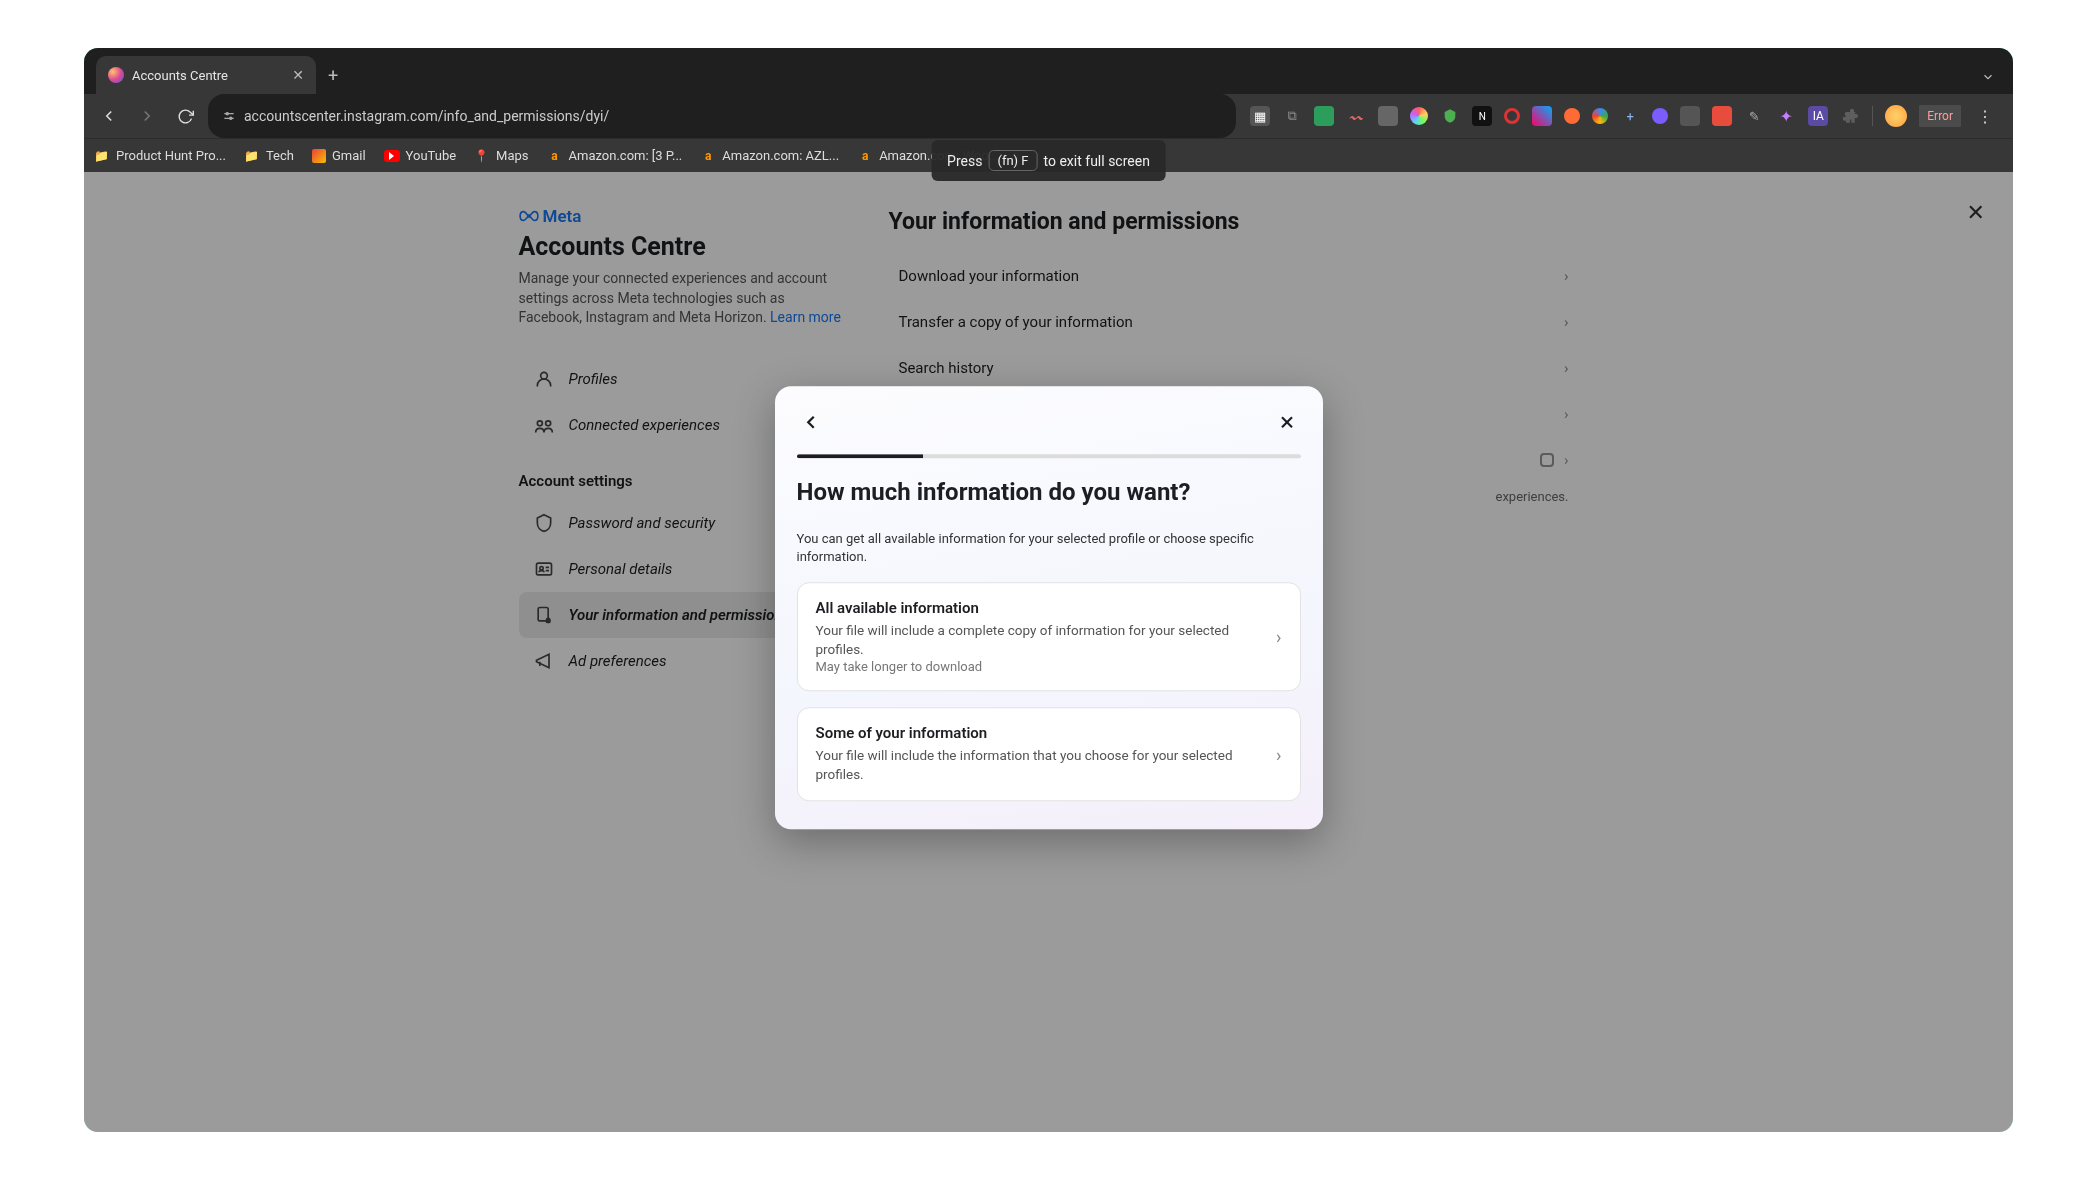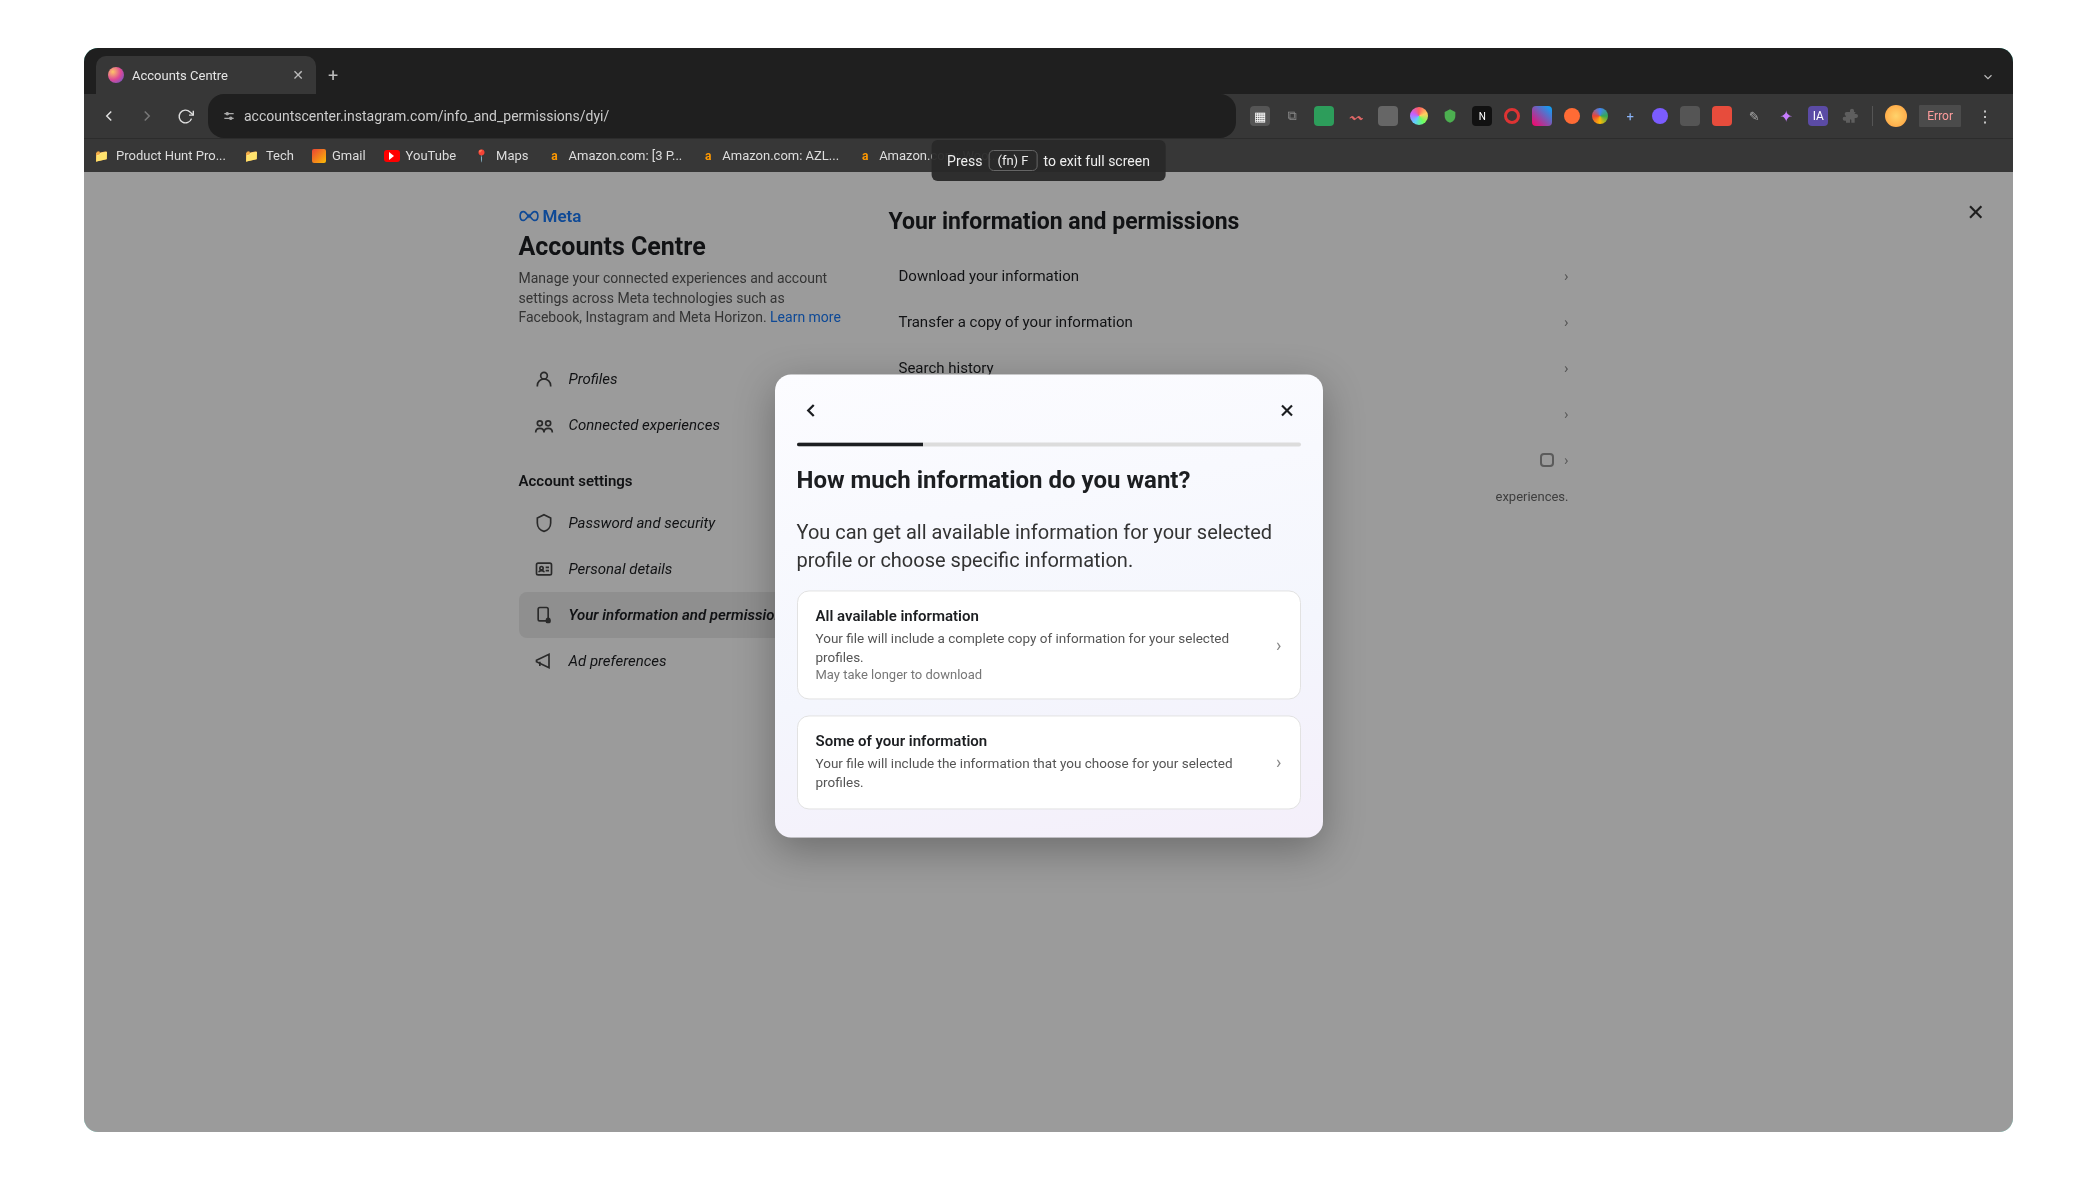--- a/index.html
+++ b/index.html
@@ -316,21 +316,21 @@
       width: 25%;
       background: #1c1e21;
     }
     .modal-title {
       font-size: 24px;
       font-weight: 700;
       color: #1c1e21;
       margin-top: 20px;
     }
     .modal-sub {
-      font-size: 20px;
+      font-size: 13px;
       color: #333;
       margin-top: 24px;
       line-height: 1.4;
     }
     .choice {
       background: #fff;
       border: 1px solid #e2e2e2;
       border-radius: 12px;
       padding: 16px 18px;
       margin-top: 16px;

